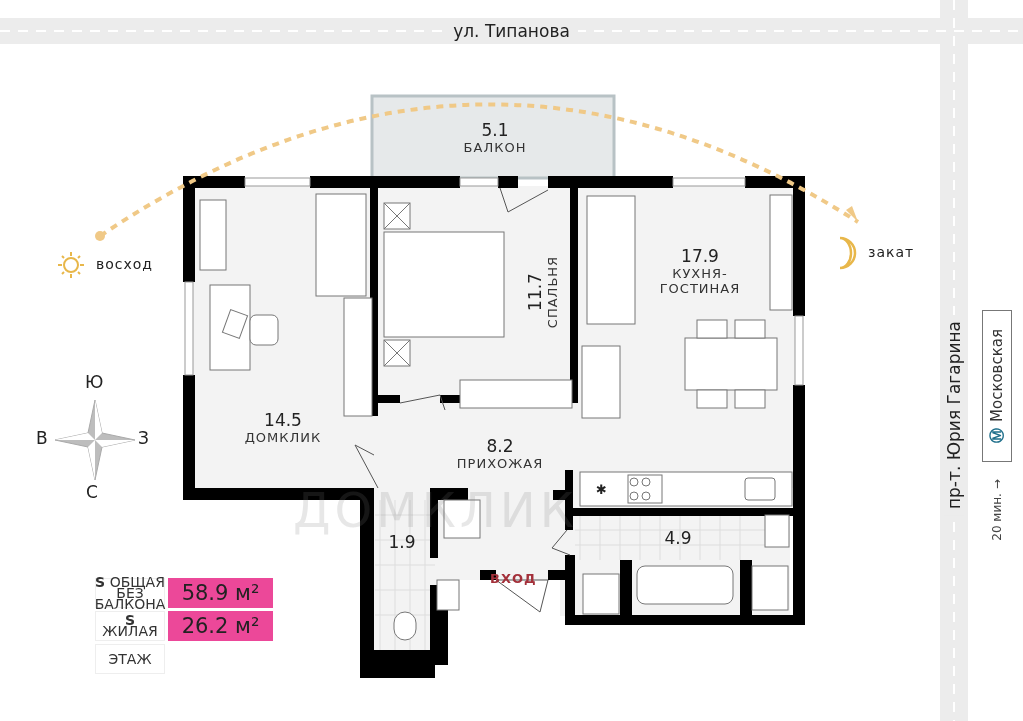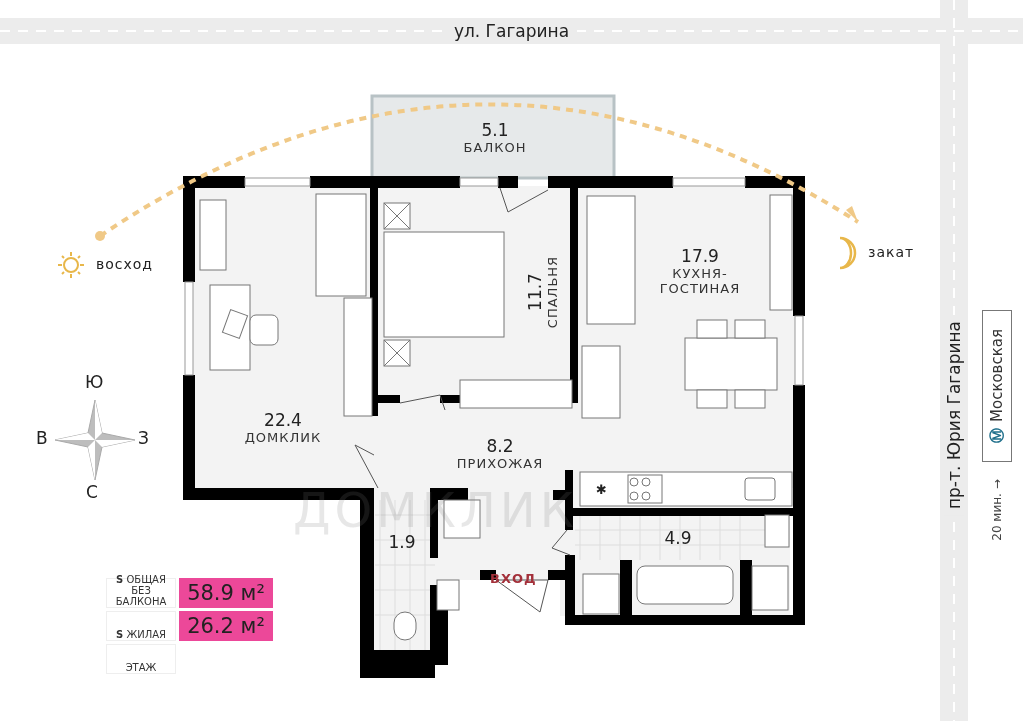--- a/index.html
+++ b/index.html
@@ -14,36 +14,36 @@
   .metro-box { left:982px; top:310px; width:28px; height:150px; border:1px solid #777; background:#fff; }
   .metro-box span { position:absolute; left:50%; top:50%; transform:translate(-50%,-50%) rotate(-90deg); white-space:nowrap; font-size:15px; color:#333; }
   .metro-box .m { color:#1f6f8b; font-weight:bold; margin-right:6px; }
   .metro-time { left:985px; top:470px; width:24px; height:80px; }
   .metro-time span { position:absolute; left:50%; top:50%; transform:translate(-50%,-50%) rotate(-90deg); white-space:nowrap; font-size:12px; color:#444; }
   .lbl { font-size:14px; color:#222; letter-spacing:1px; }
   .room-num { font-size:17px; color:#222; text-align:center; }
   .room-name { font-size:13px; color:#333; text-align:center; letter-spacing:1px; }
   .info { left:95px; top:578px; width:178px; }
   .info .row { display:flex; height:30px; margin-bottom:3px; }
-  .info .k { width:68px; background:#fff; border:1px solid #eee; font-size:10px; line-height:11px; display:flex; align-items:flex-end; justify-content:center; text-align:center; color:#333;margin-left:11px; }
+  .info .k { width:68px; background:#fff; border:1px solid #eee; font-size:14px; line-height:11px; display:flex; align-items:center; justify-content:center; text-align:center; color:#333; }
   .info .v { flex:1; background:#ec4899; font-size:21px; display:flex; align-items:center; justify-content:center; color:#222; margin-left:3px; }
   .compass-l { font-size:17px; color:#222; }
   .entry { color:#a3303a; font-weight:bold; font-size:13px; letter-spacing:1px; }
   .watermark { left:293px; top:482px; font-size:48px; font-weight:normal; color:rgba(120,120,120,0.18); letter-spacing:4px; }
 </style>
 </head>
 <body>
 
 <div class="abs road-h"></div>
 <div class="abs road-v"></div>
 <svg class="abs" style="left:0;top:0;z-index:2" width="1023" height="721">
   <line x1="0" y1="31" x2="1023" y2="31" stroke="#fff" stroke-width="2" stroke-dasharray="10 8"></line>
   <line x1="954" y1="0" x2="954" y2="721" stroke="#fff" stroke-width="2" stroke-dasharray="10 8"></line>
 </svg>
-<div class="abs street-top"><span>ул. Гагарина</span></div>
+<div class="abs street-top"><span>ул. Типанова</span></div>
 <div class="abs street-right">
     <span>пр-т. Юрия Гагарина</span>
   </div>
 
 <div class="abs metro-box">
   <span><b class="m">Ⓜ</b><span style="position:static;transform:none">Московская</span></span>
 </div>
 <div class="abs metro-time">
   <span><span style="position:static;transform:none">20 мин.</span> <span style="position:static;transform:none">→</span></span>
 </div>
@@ -208,21 +208,21 @@
     <path d="M567 530 L552 548 L570 555"></path>
     <path d="M496 580 L548 580 L540 612 Z"></path>
   </g>
 </svg>
 
 <div class="abs" style="left:430px;top:120px;width:130px">
   <div class="room-num">5.1</div>
   <div class="room-name">БАЛКОН</div>
 </div>
 <div class="abs" style="left:228px;top:410px;width:110px">
-  <div class="room-num">22.4</div>
+  <div class="room-num">14.5</div>
   <div class="room-name">ДОМКЛИК</div>
 </div>
 <div class="abs" style="left:490px;top:272px;width:110px;height:40px;transform:rotate(-90deg)">
   <div class="room-num">11.7</div>
   <div class="room-name">СПАЛЬНЯ</div>
 </div>
 <div class="abs" style="left:640px;top:246px;width:120px">
   <div class="room-num">17.9</div>
   <div class="room-name">КУХНЯ-</div>
   <div class="room-name">ГОСТИНАЯ</div>

